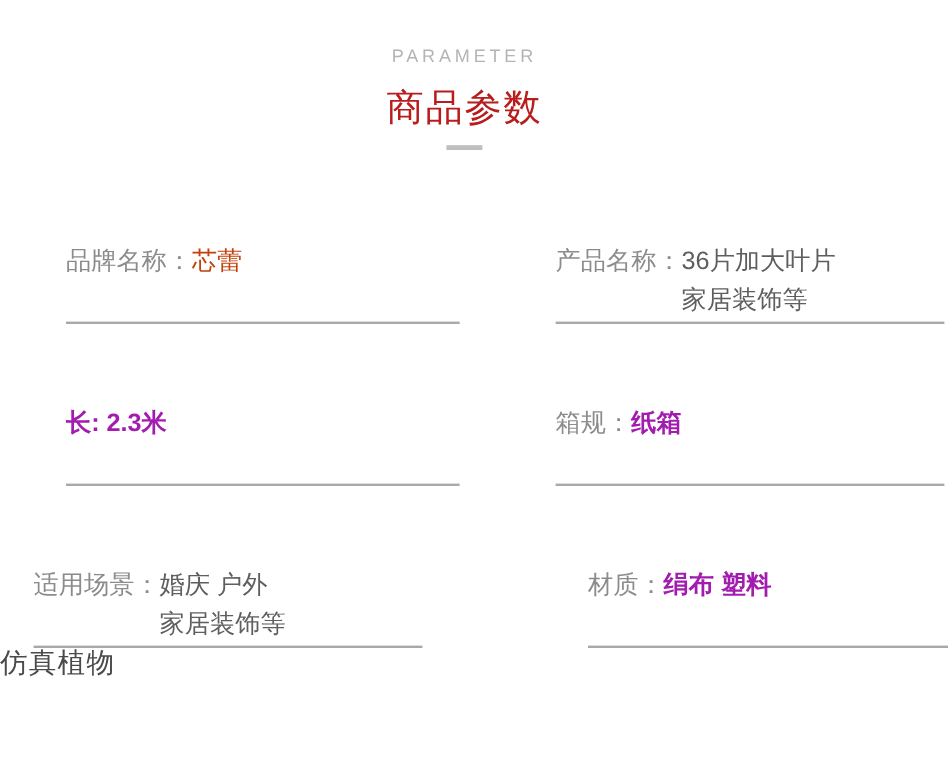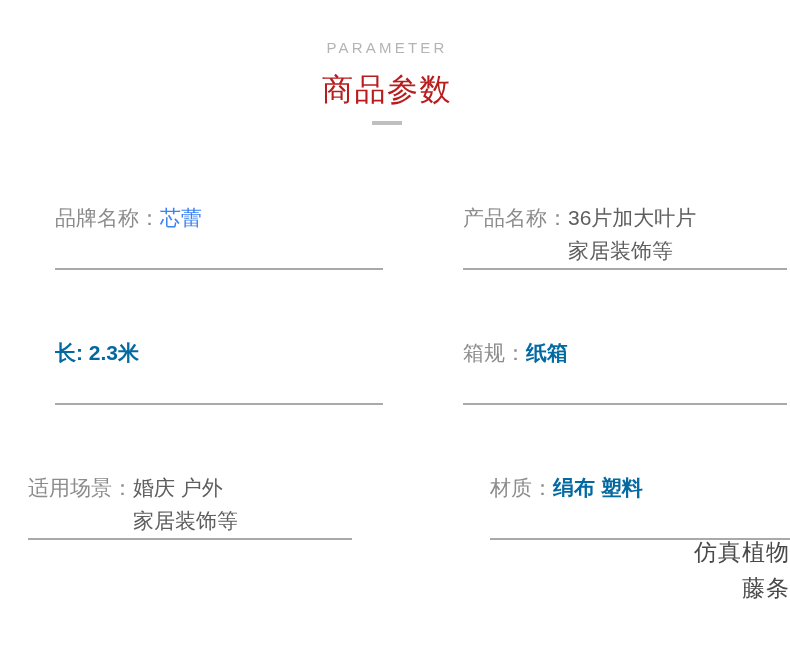--- a/index.html
+++ b/index.html
@@ -78,36 +78,36 @@
     line-height: 33px;
     padding-top: 13px;
     white-space: nowrap;
   }
   .kv .label {
     color: #8c8c8c;
     font-weight: 400;
     flex: 0 0 auto;
   }
   .kv .value {
-    color: #0369a1;
+    color: #a21caf;
     font-weight: 600;
     flex: 1 1 auto;
     white-space: normal;
   }
   .kv .value .vline {
     display: block;
   }
   
   .kv.single .value {
     flex: 0 0 auto;
     font-weight: 600;
   }
   
   .kv.plain .value {
-    color: #3b82f6;
+    color: #c2410c;
     font-weight: 400;
   }
   
   .kv.wrapped .value {
     font-weight: 400;
     color: #5e5e5e;
   }
 
   .rule {
     position: absolute;
@@ -119,21 +119,21 @@
   }
   .cell.left  .rule { left: 55px; right: 12px; }
   .cell.right .rule { left: 28px; right: 43px; }
 
   
   .footer {
     position: absolute;
     left: 0;
     top: 534px;
     width: 790px;
-    text-align: right;
+    text-align: left;
     font-size: 23px;
     line-height: 36px;
     color: #4a4a4a;
     letter-spacing: 1px;
     font-weight: 400;
   }
   .footer .fline { display: block; }
 </style>
 </head>
 <body>
@@ -206,16 +206,15 @@
           <span class="vline">绢布 塑料</span>
         </span>
       </div>
       <div class="rule"></div>
     </div>
 
   </div>
 
   <div class="footer">
     <span class="fline">仿真植物</span>
-    <span class="fline">藤条</span>
   </div>
 
 </div>
 
 </body></html>

